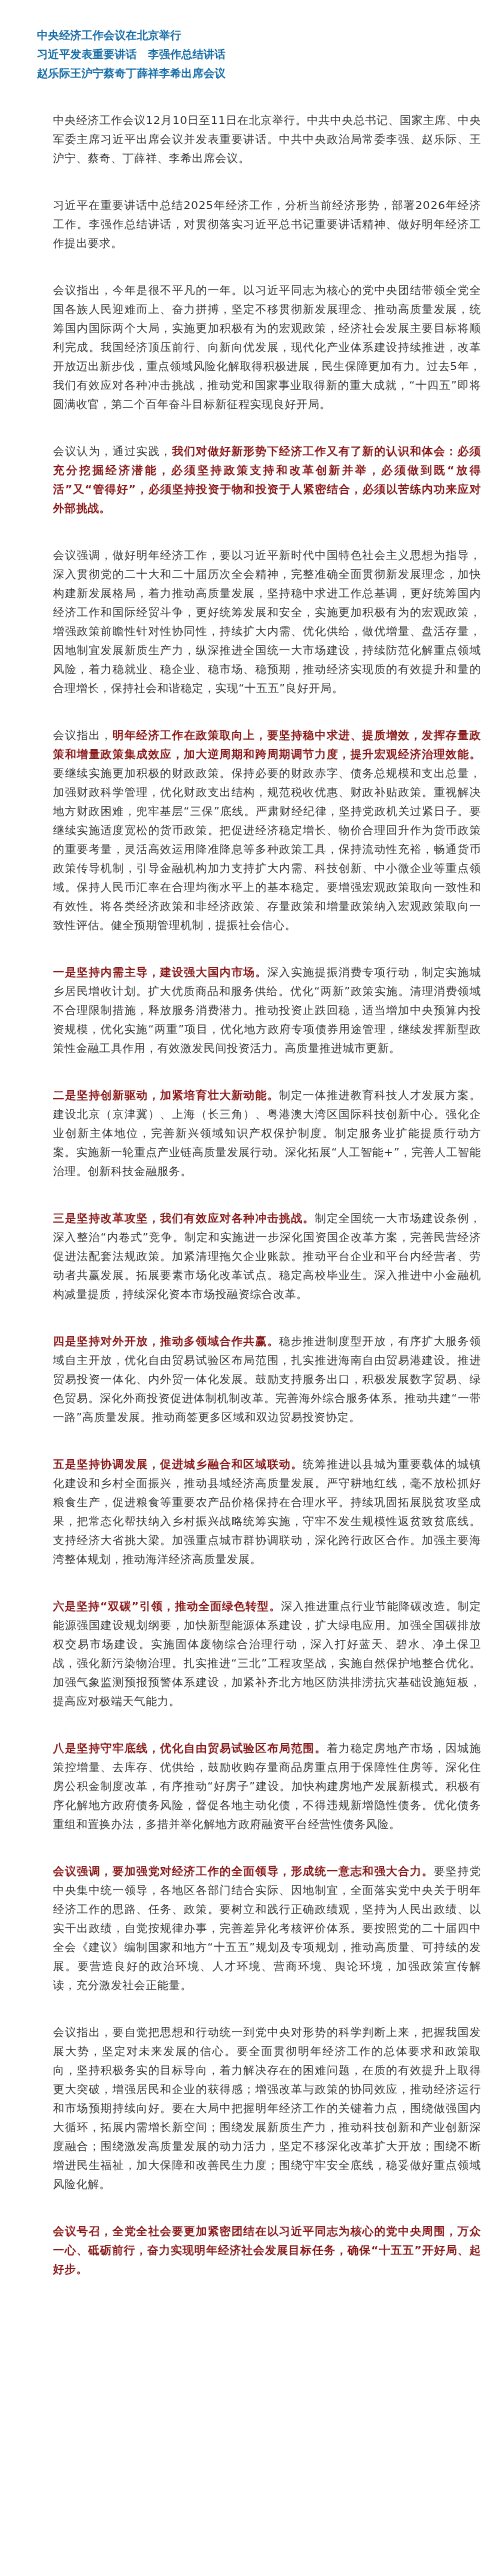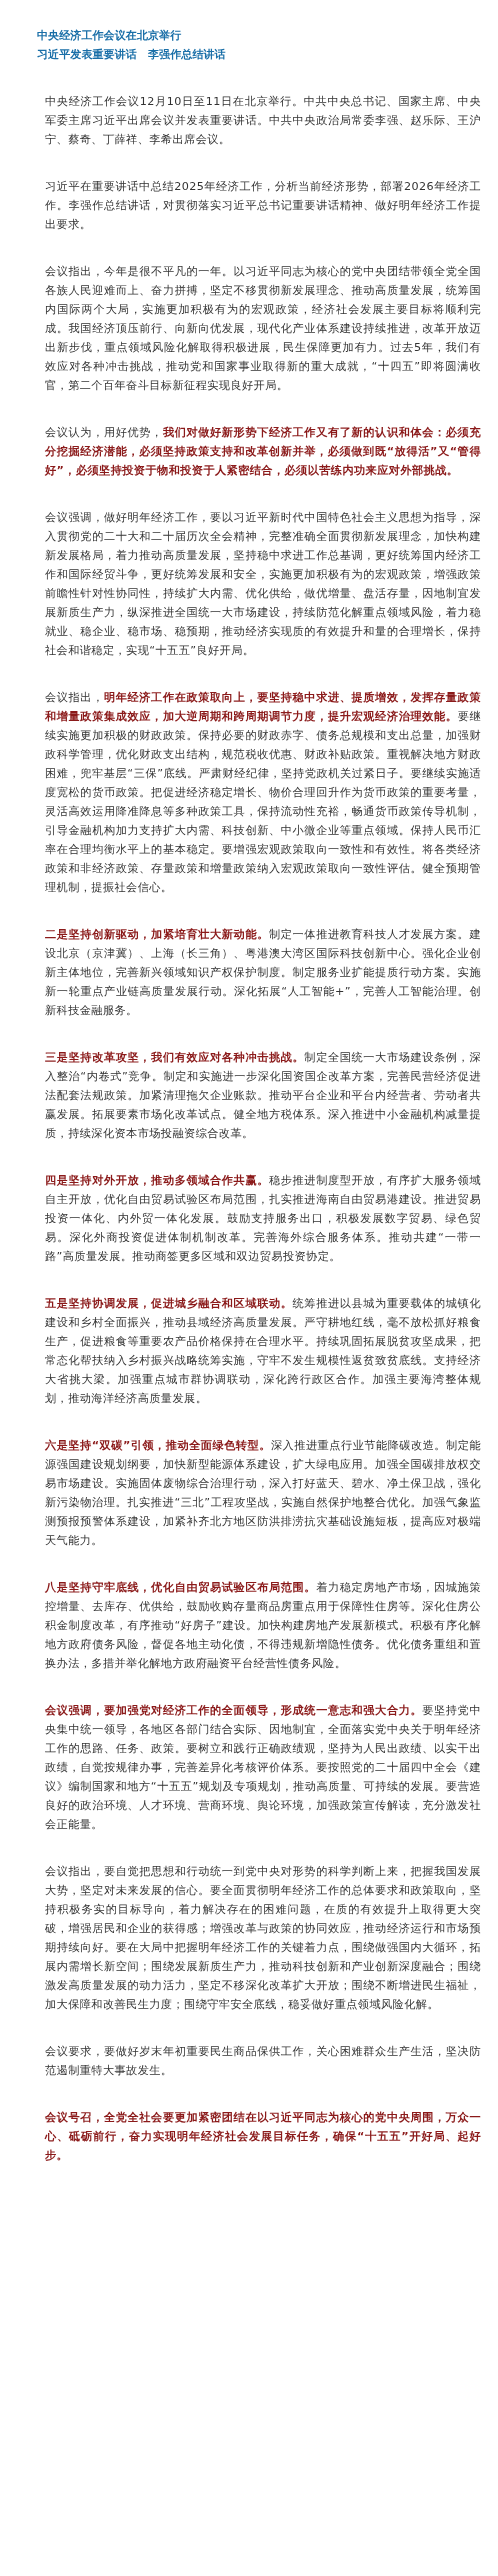--- a/index.html
+++ b/index.html
@@ -21,54 +21,55 @@
   .headline-line {
     display: block;
     color: #1a6fa8;
     font-weight: bold;
     font-size: 11px;
     line-height: 19px;
     letter-spacing: 0.1px;
     white-space: pre;
   }
   .para {
-    margin: 0 0 28px 8px;
+    margin: 0 0 28px 16px;
     color: #333333;
     font-size: 11.2px;
     line-height: 19px;
     text-align: justify;
     letter-spacing: 0.4px;
   }
   .hl {
     color: #8b1a1a;
     font-weight: bold;
   }
 </style>
 </head>
 <body>
 
 <div class="article">
   <div class="headline">
     <span class="headline-line">中央经济工作会议在北京举行</span>
     <span class="headline-line">习近平发表重要讲话　李强作总结讲话</span>
+    <span class="headline-line">赵乐际王沪宁蔡奇丁薛祥李希出席会议</span>
   </div>
 
   <div id="body">
       <p class="para"><span>中央经济工作会议12月10日至11日在北京举行。中共中央总书记、国家主席、中央军委主席习近平出席会议并发表重要讲话。中共中央政治局常委李强、赵乐际、王沪宁、蔡奇、丁薛祥、李希出席会议。</span></p>
       <p class="para"><span>习近平在重要讲话中总结2025年经济工作，分析当前经济形势，部署2026年经济工作。李强作总结讲话，对贯彻落实习近平总书记重要讲话精神、做好明年经济工作提出要求。</span></p>
       <p class="para"><span>会议指出，今年是很不平凡的一年。以习近平同志为核心的党中央团结带领全党全国各族人民迎难而上、奋力拼搏，坚定不移贯彻新发展理念、推动高质量发展，统筹国内国际两个大局，实施更加积极有为的宏观政策，经济社会发展主要目标将顺利完成。我国经济顶压前行、向新向优发展，现代化产业体系建设持续推进，改革开放迈出新步伐，重点领域风险化解取得积极进展，民生保障更加有力。过去5年，我们有效应对各种冲击挑战，推动党和国家事业取得新的重大成就，“十四五”即将圆满收官，第二个百年奋斗目标新征程实现良好开局。</span></p>
-      <p class="para"><span>会议认为，用好优势，</span><span class="hl">我们对做好新形势下经济工作又有了新的认识和体会：必须充分挖掘经济潜能，必须坚持政策支持和改革创新并举，必须做到既“放得活”又“管得好”，必须坚持投资于物和投资于人紧密结合，必须以苦练内功来应对外部挑战。</span></p>
+      <p class="para"><span>会议认为，通过实践，</span><span class="hl">我们对做好新形势下经济工作又有了新的认识和体会：必须充分挖掘经济潜能，必须坚持政策支持和改革创新并举，必须做到既“放得活”又“管得好”，必须坚持投资于物和投资于人紧密结合，必须以苦练内功来应对外部挑战。</span></p>
       <p class="para"><span>会议强调，做好明年经济工作，要以习近平新时代中国特色社会主义思想为指导，深入贯彻党的二十大和二十届历次全会精神，完整准确全面贯彻新发展理念，加快构建新发展格局，着力推动高质量发展，坚持稳中求进工作总基调，更好统筹国内经济工作和国际经贸斗争，更好统筹发展和安全，实施更加积极有为的宏观政策，增强政策前瞻性针对性协同性，持续扩大内需、优化供给，做优增量、盘活存量，因地制宜发展新质生产力，纵深推进全国统一大市场建设，持续防范化解重点领域风险，着力稳就业、稳企业、稳市场、稳预期，推动经济实现质的有效提升和量的合理增长，保持社会和谐稳定，实现“十五五”良好开局。</span></p>
       <p class="para"><span>会议指出，</span><span class="hl">明年经济工作在政策取向上，要坚持稳中求进、提质增效，发挥存量政策和增量政策集成效应，加大逆周期和跨周期调节力度，提升宏观经济治理效能。</span><span>要继续实施更加积极的财政政策。保持必要的财政赤字、债务总规模和支出总量，加强财政科学管理，优化财政支出结构，规范税收优惠、财政补贴政策。重视解决地方财政困难，兜牢基层“三保”底线。严肃财经纪律，坚持党政机关过紧日子。要继续实施适度宽松的货币政策。把促进经济稳定增长、物价合理回升作为货币政策的重要考量，灵活高效运用降准降息等多种政策工具，保持流动性充裕，畅通货币政策传导机制，引导金融机构加力支持扩大内需、科技创新、中小微企业等重点领域。保持人民币汇率在合理均衡水平上的基本稳定。要增强宏观政策取向一致性和有效性。将各类经济政策和非经济政策、存量政策和增量政策纳入宏观政策取向一致性评估。健全预期管理机制，提振社会信心。</span></p>
+      <p class="para"><span class="hl">一是坚持内需主导，建设强大国内市场。</span><span>深入实施提振消费专项行动，制定实施城乡居民增收计划。扩大优质商品和服务供给。优化“两新”政策实施。清理消费领域不合理限制措施，释放服务消费潜力。推动投资止跌回稳，适当增加中央预算内投资规模，优化实施“两重”项目，优化地方政府专项债券用途管理，继续发挥新型政策性金融工具作用，有效激发民间投资活力。高质量推进城市更新。</span></p>
       <p class="para"><span class="hl">二是坚持创新驱动，加紧培育壮大新动能。</span><span>制定一体推进教育科技人才发展方案。建设北京（京津冀）、上海（长三角）、粤港澳大湾区国际科技创新中心。强化企业创新主体地位，完善新兴领域知识产权保护制度。制定服务业扩能提质行动方案。实施新一轮重点产业链高质量发展行动。深化拓展“人工智能+”，完善人工智能治理。创新科技金融服务。</span></p>
-      <p class="para"><span class="hl">三是坚持改革攻坚，我们有效应对各种冲击挑战。</span><span>制定全国统一大市场建设条例，深入整治“内卷式”竞争。制定和实施进一步深化国资国企改革方案，完善民营经济促进法配套法规政策。加紧清理拖欠企业账款。推动平台企业和平台内经营者、劳动者共赢发展。拓展要素市场化改革试点。健全地方税体系。深入推进中小金融机构减量提质，持续深化资本市场投融资综合改革。</span></p>
+      <p class="para"><span class="hl">三是坚持改革攻坚，我们有效应对各种冲击挑战。</span><span>制定全国统一大市场建设条例，深入整治“内卷式”竞争。制定和实施进一步深化国资国企改革方案，完善民营经济促进法配套法规政策。加紧清理拖欠企业账款。推动平台企业和平台内经营者、劳动者共赢发展。拓展要素市场化改革试点。稳定高校毕业生。深入推进中小金融机构减量提质，持续深化资本市场投融资综合改革。</span></p>
       <p class="para"><span class="hl">四是坚持对外开放，推动多领域合作共赢。</span><span>稳步推进制度型开放，有序扩大服务领域自主开放，优化自由贸易试验区布局范围，扎实推进海南自由贸易港建设。推进贸易投资一体化、内外贸一体化发展。鼓励支持服务出口，积极发展数字贸易、绿色贸易。深化外商投资促进体制机制改革。完善海外综合服务体系。推动共建“一带一路”高质量发展。推动商签更多区域和双边贸易投资协定。</span></p>
       <p class="para"><span class="hl">五是坚持协调发展，促进城乡融合和区域联动。</span><span>统筹推进以县城为重要载体的城镇化建设和乡村全面振兴，推动县域经济高质量发展。严守耕地红线，毫不放松抓好粮食生产，促进粮食等重要农产品价格保持在合理水平。持续巩固拓展脱贫攻坚成果，把常态化帮扶纳入乡村振兴战略统筹实施，守牢不发生规模性返贫致贫底线。支持经济大省挑大梁。加强重点城市群协调联动，深化跨行政区合作。加强主要海湾整体规划，推动海洋经济高质量发展。</span></p>
       <p class="para"><span class="hl">六是坚持“双碳”引领，推动全面绿色转型。</span><span>深入推进重点行业节能降碳改造。制定能源强国建设规划纲要，加快新型能源体系建设，扩大绿电应用。加强全国碳排放权交易市场建设。实施固体废物综合治理行动，深入打好蓝天、碧水、净土保卫战，强化新污染物治理。扎实推进“三北”工程攻坚战，实施自然保护地整合优化。加强气象监测预报预警体系建设，加紧补齐北方地区防洪排涝抗灾基础设施短板，提高应对极端天气能力。</span></p>
       <p class="para"><span class="hl">八是坚持守牢底线，优化自由贸易试验区布局范围。</span><span>着力稳定房地产市场，因城施策控增量、去库存、优供给，鼓励收购存量商品房重点用于保障性住房等。深化住房公积金制度改革，有序推动“好房子”建设。加快构建房地产发展新模式。积极有序化解地方政府债务风险，督促各地主动化债，不得违规新增隐性债务。优化债务重组和置换办法，多措并举化解地方政府融资平台经营性债务风险。</span></p>
       <p class="para"><span class="hl">会议强调，要加强党对经济工作的全面领导，形成统一意志和强大合力。</span><span>要坚持党中央集中统一领导，各地区各部门结合实际、因地制宜，全面落实党中央关于明年经济工作的思路、任务、政策。要树立和践行正确政绩观，坚持为人民出政绩、以实干出政绩，自觉按规律办事，完善差异化考核评价体系。要按照党的二十届四中全会《建议》编制国家和地方“十五五”规划及专项规划，推动高质量、可持续的发展。要营造良好的政治环境、人才环境、营商环境、舆论环境，加强政策宣传解读，充分激发社会正能量。</span></p>
       <p class="para"><span>会议指出，要自觉把思想和行动统一到党中央对形势的科学判断上来，把握我国发展大势，坚定对未来发展的信心。要全面贯彻明年经济工作的总体要求和政策取向，坚持积极务实的目标导向，着力解决存在的困难问题，在质的有效提升上取得更大突破，增强居民和企业的获得感；增强改革与政策的协同效应，推动经济运行和市场预期持续向好。要在大局中把握明年经济工作的关键着力点，围绕做强国内大循环，拓展内需增长新空间；围绕发展新质生产力，推动科技创新和产业创新深度融合；围绕激发高质量发展的动力活力，坚定不移深化改革扩大开放；围绕不断增进民生福祉，加大保障和改善民生力度；围绕守牢安全底线，稳妥做好重点领域风险化解。</span></p>
-      <p class="para"><span>会议要求，要做好岁末年初重要民生商品保供工作，关心困难群众生产生活，坚决防范遏制重特大事故发生。</span></p>
       <p class="para"><span class="hl">会议号召，全党全社会要更加紧密团结在以习近平同志为核心的党中央周围，万众一心、砥砺前行，奋力实现明年经济社会发展目标任务，确保“十五五”开好局、起好步。</span></p>
     </div>
 
 </div>
 
 
 </body></html>

